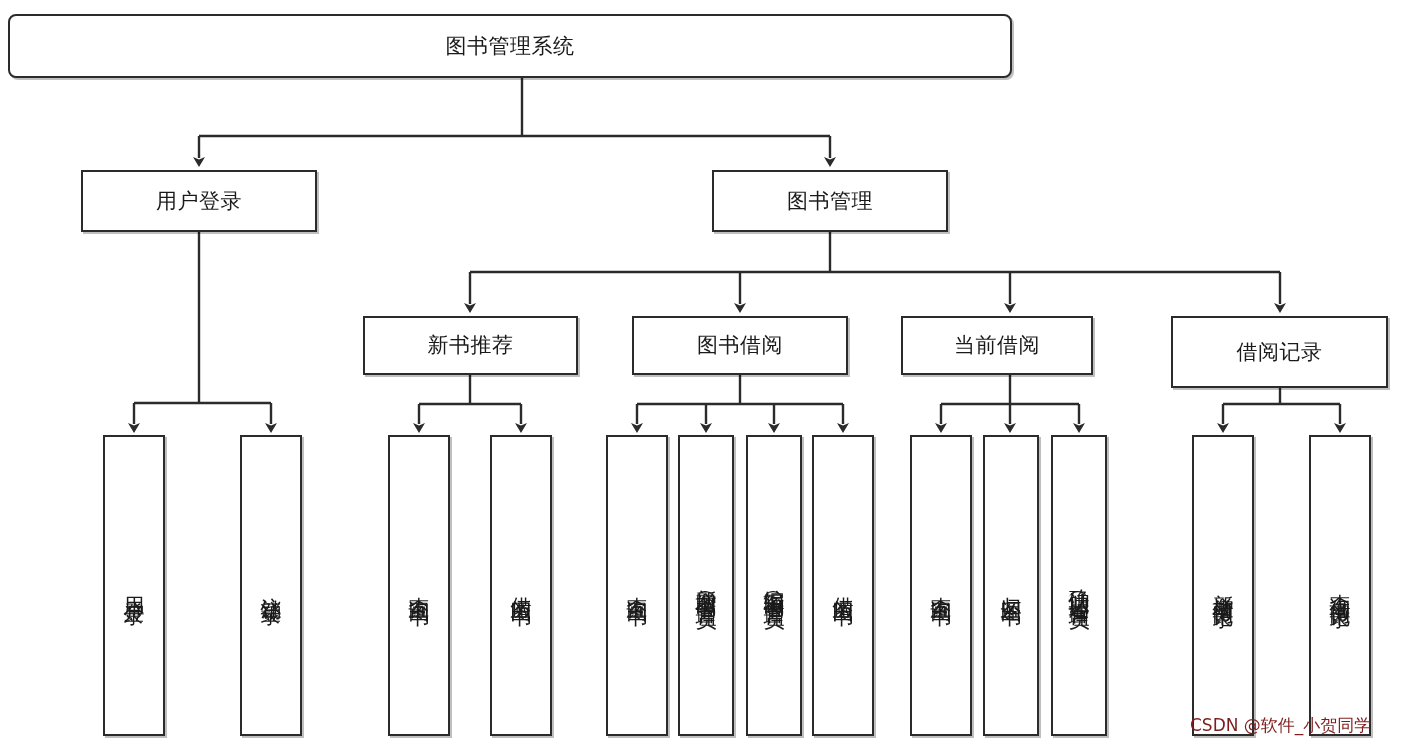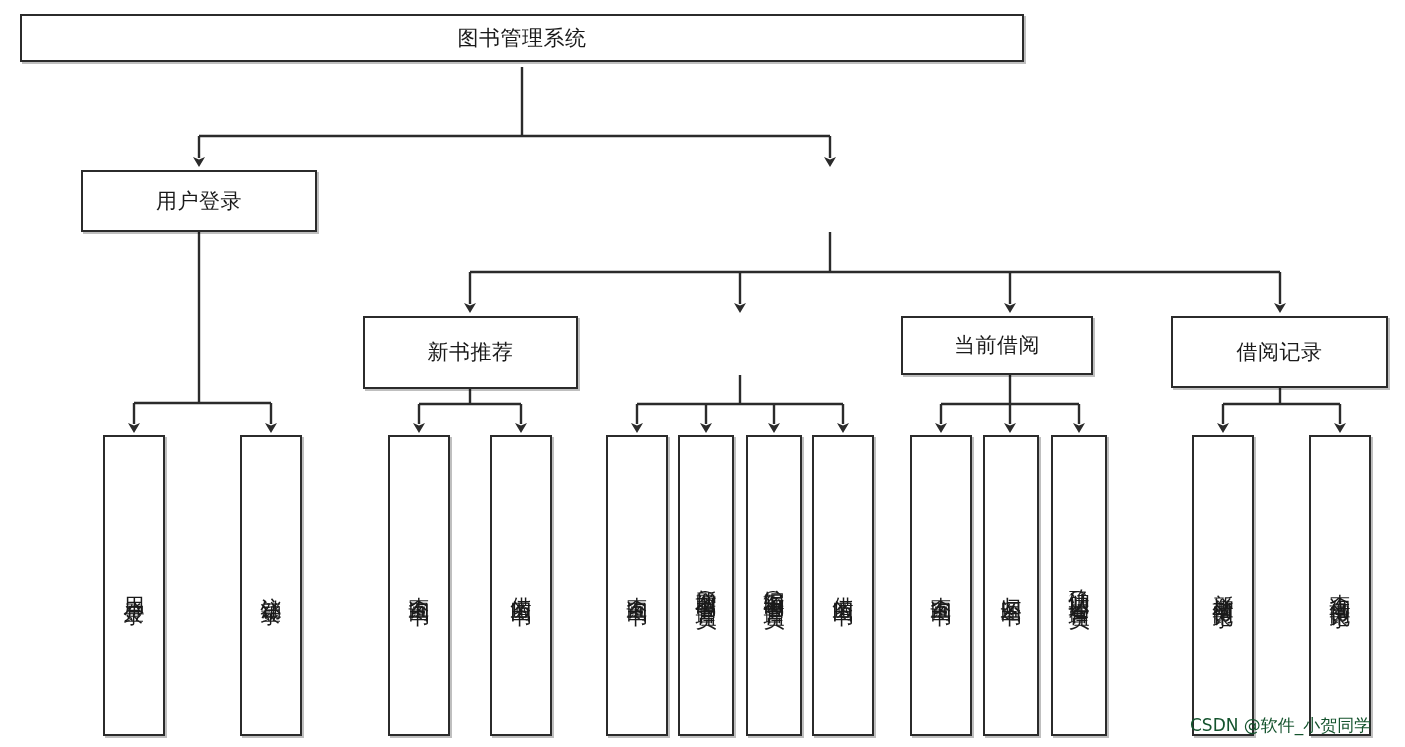--- a/index.html
+++ b/index.html
@@ -56,21 +56,21 @@
     writing-mode: vertical-rl;
     text-orientation: upright;
     letter-spacing: 3px;
     white-space: nowrap;
     text-align: center;
   }
   .watermark {
     position: absolute;
     font-family: "DejaVu Sans", "Liberation Sans", sans-serif;
     font-size: 17px;
-    color: #14532d;
+    color: #7f1d1d;
     white-space: nowrap;
     pointer-events: none;
   }
 </style>
 </head>
 <body>
 
 <div id="diagram-root">
 
   <svg id="diagram-svg" viewBox="0 0 1405 747">
@@ -119,33 +119,39 @@
       <path d="M1010,404 L1010,424" marker-end="url(#arrowhead)"></path>
       <path d="M1079,404 L1079,424" marker-end="url(#arrowhead)"></path>
 
       <path d="M1280,375 L1280,404"></path>
       <path d="M1223,404 L1340,404"></path>
       <path d="M1223,404 L1223,424" marker-end="url(#arrowhead)"></path>
       <path d="M1340,404 L1340,424" marker-end="url(#arrowhead)"></path>
     </g>
   </svg>
 
-  <div class="node-box node-h" style="left:20px; top:14px; width:1004px; height:48px;">
+  <div class="node-box node-h" style="left:8px; top:14px; width:1004px; height:64px;border-radius:8px;">
     <span class="node-label">图书管理系统</span>
   </div>
 
   <div class="node-box node-h" style="left:81px; top:170px; width:236px; height:62px;">
     <span class="node-label">用户登录</span>
   </div>
 
-
-  <div class="node-box node-h" style="left:363px; top:316px; width:215px; height:73px;">
+  <div class="node-box node-h" style="left:712px; top:170px; width:236px; height:62px;">
+    <span class="node-label">图书管理</span>
+  </div>
+
+  <div class="node-box node-h" style="left:363px; top:316px; width:215px; height:59px;">
     <span class="node-label">新书推荐</span>
   </div>
 
+  <div class="node-box node-h" style="left:632px; top:316px; width:216px; height:59px;">
+    <span class="node-label">图书借阅</span>
+  </div>
 
   <div class="node-box node-h" style="left:901px; top:316px; width:192px; height:59px;">
     <span class="node-label">当前借阅</span>
   </div>
 
   <div class="node-box node-h" style="left:1171px; top:316px; width:217px; height:72px;">
     <span class="node-label">借阅记录</span>
   </div>
 
   <div class="node-box node-v" style="left:103px; top:435px; width:62px; height:301px;">

